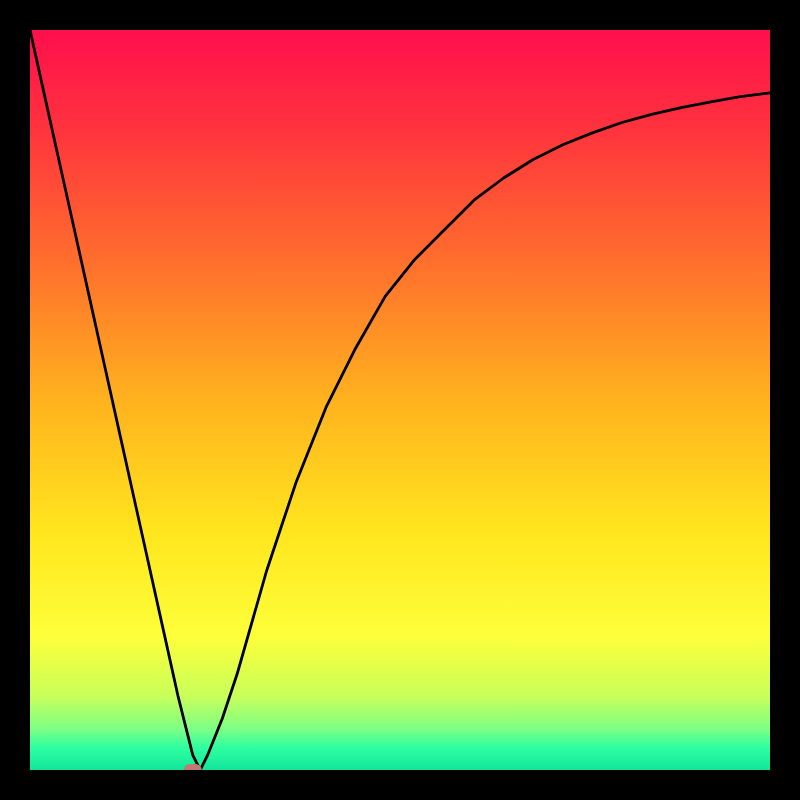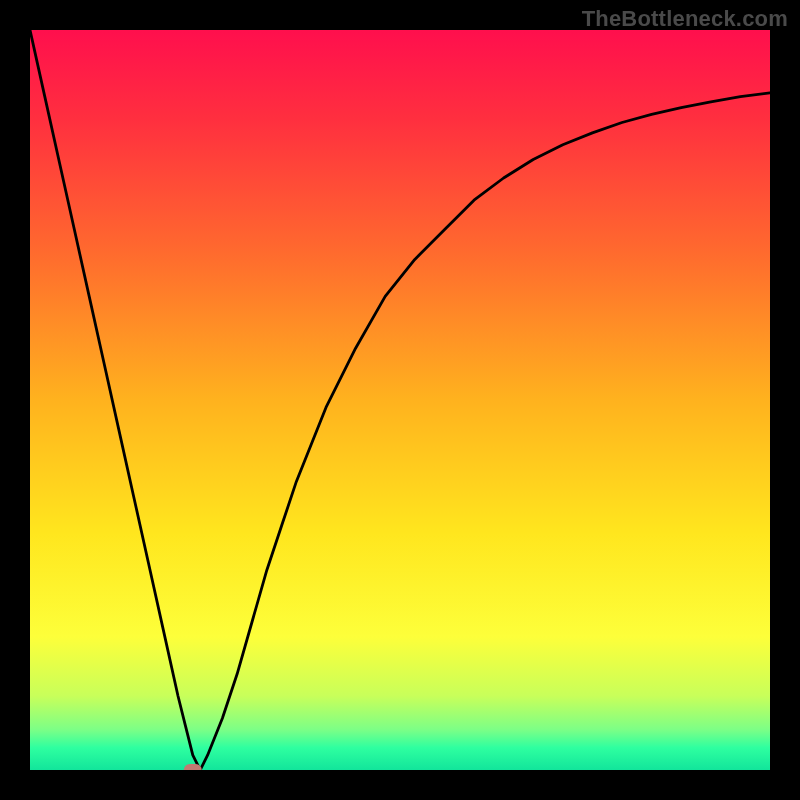--- a/index.html
+++ b/index.html
@@ -60,14 +60,13 @@
           </linearGradient>
       </defs>
       <rect id="bg-rect" x="0" y="0" width="740" height="740" fill="url(#bg-grad)"></rect>
       <path id="curve-path" fill="none" d="M0.00 0.00 L14.80 66.60 L29.60 133.20 L44.40 199.80 L59.20 266.40 L74.00 333.00 L88.80 399.60 L103.60 466.20 L118.40 532.80 L133.20 599.40 L148.00 666.00 L155.40 695.60 L162.80 725.20 L170.20 740.00 L177.60 725.20 L192.40 688.20 L207.20 643.80 L222.00 592.00 L236.80 540.20 L251.60 495.80 L266.40 451.40 L281.20 414.40 L296.00 377.40 L325.60 318.20 L355.20 266.40 L384.80 229.40 L414.40 199.80 L444.00 170.20 L473.60 148.00 L503.20 129.50 L532.80 114.70 L562.40 102.86 L592.00 92.50 L621.60 84.36 L651.20 77.70 L680.80 71.78 L710.40 66.60 L740.00 62.90" stroke="#000000" stroke-width="2.8" stroke-linecap="round" stroke-linejoin="round"></path>
       <g id="markers-group">
           <rect x="153.80" y="734.00" width="18" height="12" rx="6" ry="6" fill="#c17a72"></rect>
         </g>
     </svg>
   </div>
 
-  <div class="watermark">TheBottleneck.com</div>
 </div>
 
 </body></html>

